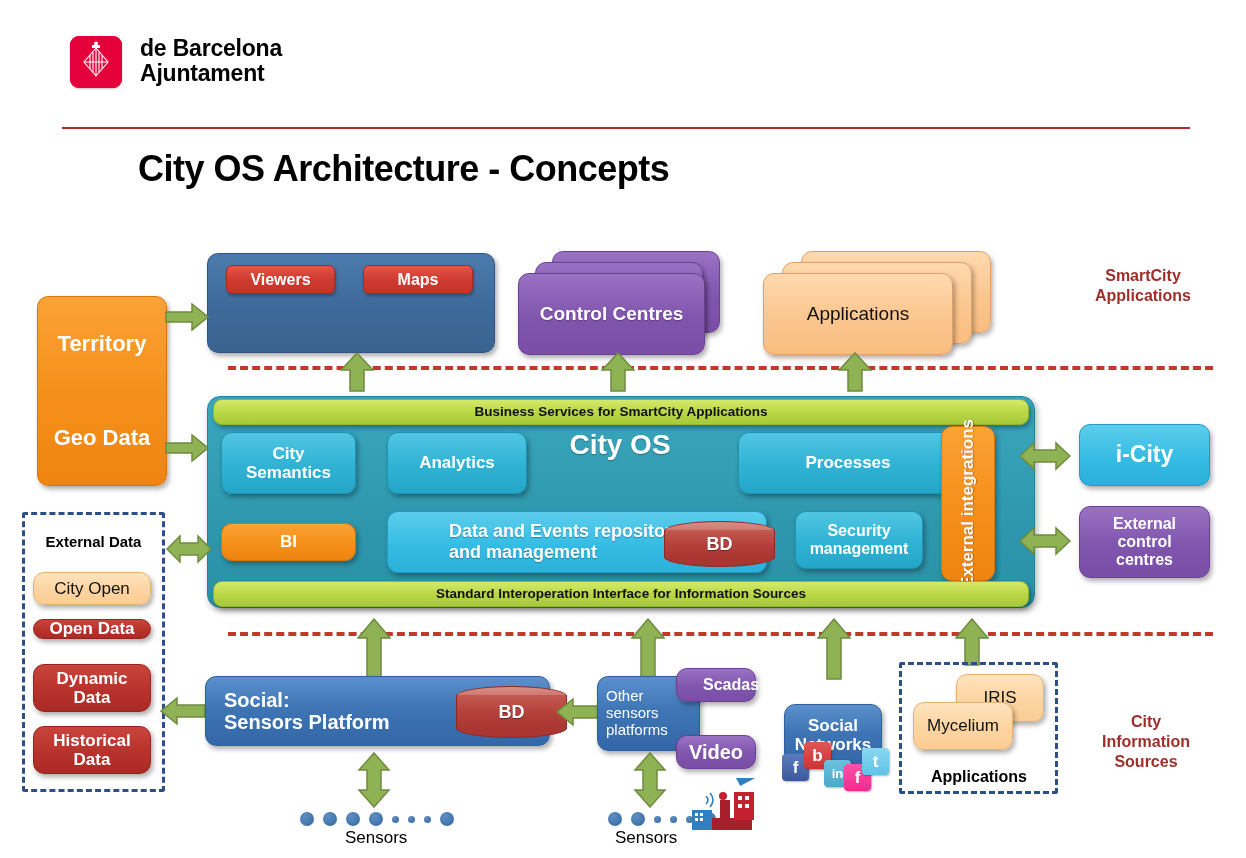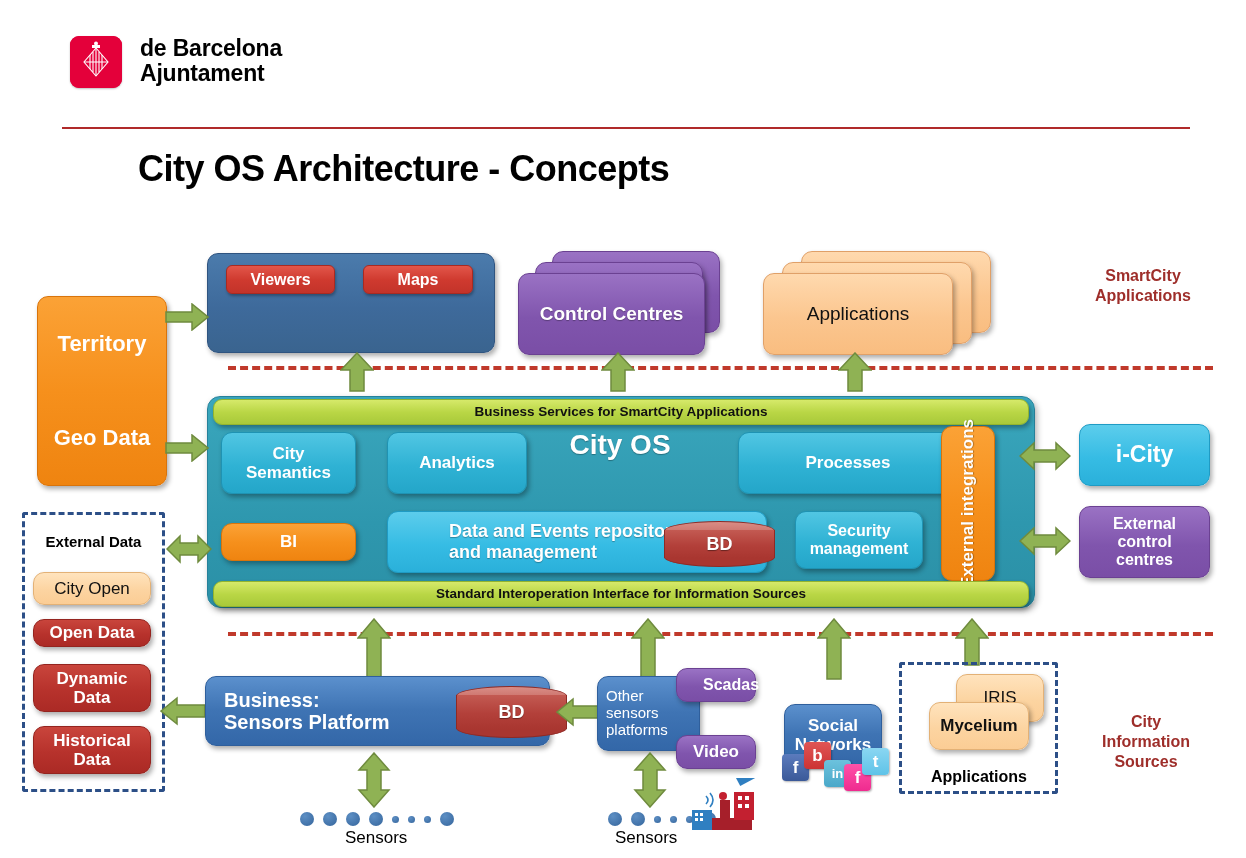--- a/index.html
+++ b/index.html
@@ -107,31 +107,31 @@
       font-weight:bold;font-size:16px;line-height:1.25;}
 
   
   #territory{left:37px;top:296px;width:130px;height:190px;flex-direction:column;
       justify-content:space-around;font-size:22px;}
   #ext-data-group{left:22px;top:512px;width:143px;height:280px;
       border:3px dashed #2c4f87;border-radius:3px;}
   #ext-data-title{left:32px;top:533px;width:123px;text-align:center;color:#000;
       font-weight:bold;font-size:15px;}
   #city-open{left:33px;top:572px;width:118px;height:33px;font-size:17px;}
-  #open-data{left:33px;top:619px;width:118px;height:28px;font-size:17px;}
+  #open-data{left:33px;top:619px;width:118px;height:20px;font-size:17px;}
   #dynamic-data{left:33px;top:664px;width:118px;height:48px;font-size:17px;}
   #historical-data{left:33px;top:726px;width:118px;height:48px;font-size:17px;}
 
   
   #sentilo{left:205px;top:676px;width:345px;height:70px;
       justify-content:flex-start;padding-left:18px;font-size:20px;text-align:left;}
   #other-sensors{left:597px;top:676px;width:103px;height:75px;
       justify-content:flex-start;padding-left:8px;font-size:15px;text-align:left;}
   #scadas{left:676px;top:668px;width:80px;height:34px;font-size:16px;padding-left:30px;}
-  #video{left:676px;top:735px;width:80px;height:34px;font-size:17px;}
+  #video{left:676px;top:735px;width:80px;height:34px;font-size:20px;}
   #social-networks{left:784px;top:704px;width:98px;height:62px;font-size:17px;}
   #apps-group{left:899px;top:662px;width:159px;height:132px;
       border:3px dashed #2c4f87;border-radius:3px;}
   #iris{left:956px;top:674px;width:88px;height:48px;font-size:17px;}
   #mycelium{left:913px;top:702px;width:100px;height:48px;font-size:17px;}
   #apps-group-label{left:905px;top:768px;width:148px;text-align:center;color:#000;
       font-weight:bold;font-size:16px;}
 
   .sensors-row{position:absolute;display:flex;align-items:center;gap:9px;}
   .dot{width:14px;height:14px;border-radius:50%;
@@ -307,21 +307,21 @@
 </svg>
 <svg class="arrow" style="left:817px;top:618px;" width="34" height="62">
   <polygon points="17,1 33,20 24,20 24,61 10,61 10,20 1,20" fill="#8fb254" stroke="#6f8b3e" stroke-width="1.5"></polygon>
 </svg>
 <svg class="arrow" style="left:955px;top:618px;" width="34" height="48">
   <polygon points="17,1 33,20 24,20 24,47 10,47 10,20 1,20" fill="#8fb254" stroke="#6f8b3e" stroke-width="1.5"></polygon>
 </svg>
 
 <div class="abs box b-blue" id="sentilo">
   <div style="text-align:left;">
-    <div>Business:</div>
+    <div>Social:</div>
     <div>Sensors Platform</div>
   </div>
   <div class="cyl" style="left:250px;top:9px;width:76px;height:52px;">
     <div class="top"></div>
       <div class="bot"></div>
       <div class="body"></div>
     <div class="lbl" style="font-size:18px;">BD</div>
   </div>
 </div>
 <svg class="arrow" style="left:556px;top:697px;" width="46" height="30">
@@ -398,14 +398,14 @@
 <div class="social-icons" style="left:782px;top:742px;width:110px;height:48px;">
   <div class="si" style="left:0;top:12px;background:linear-gradient(180deg,#5b7bbd,#3b5998);">f</div>
   <div class="si" style="left:22px;top:0;background:linear-gradient(180deg,#e05555,#cc3333);">b</div>
   <div class="si" style="left:42px;top:18px;background:linear-gradient(180deg,#6cc2dd,#4aa8c9);font-size:13px;">in</div>
   <div class="si" style="left:62px;top:22px;background:linear-gradient(180deg,#ff52a8,#ef2b8f);">f</div>
   <div class="si" style="left:80px;top:6px;background:linear-gradient(180deg,#8ad6f2,#5fc3e8);">t</div>
 </div>
 
 <div class="abs" id="apps-group"></div>
 <div class="abs box b-cream" id="iris" style="font-weight:normal;text-align:center;">IRIS</div>
-<div class="abs box b-cream" id="mycelium" style="font-weight:bold;margin-left:16px;">Mycelium</div>
+<div class="abs box b-cream" id="mycelium" style="font-weight:normal;">Mycelium</div>
 <div class="abs" id="apps-group-label">Applications</div>
 
 </body></html>

